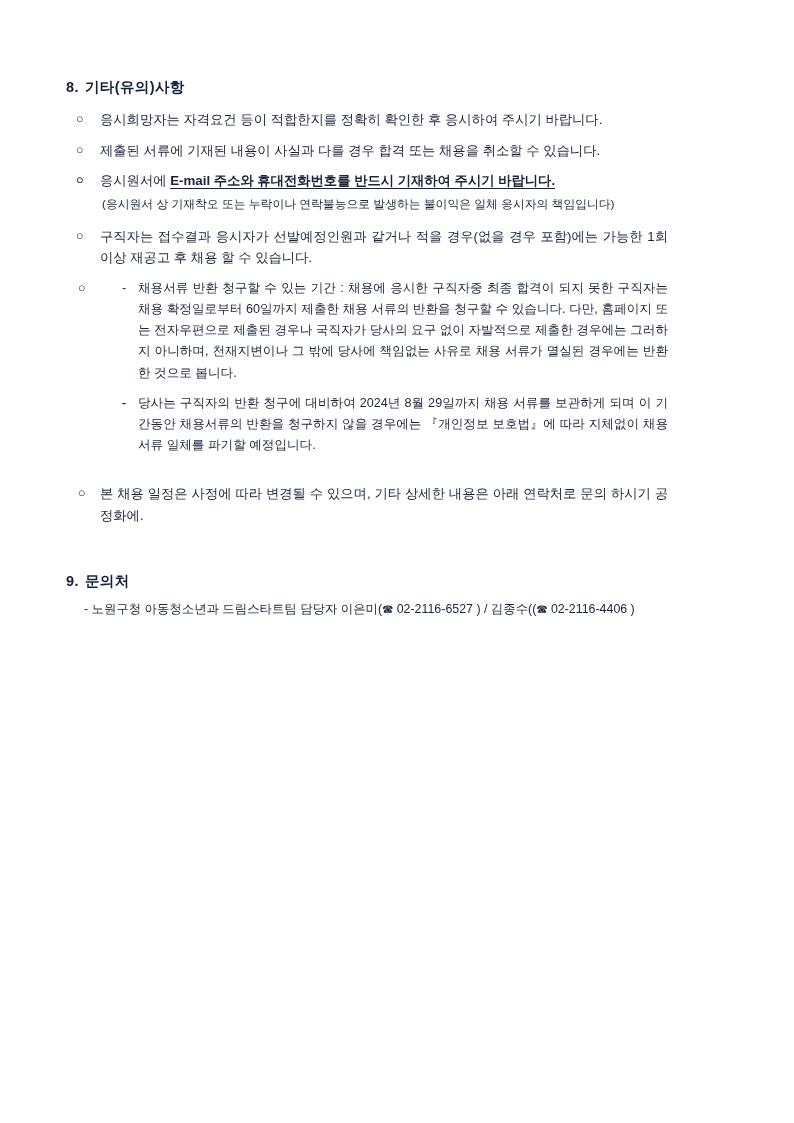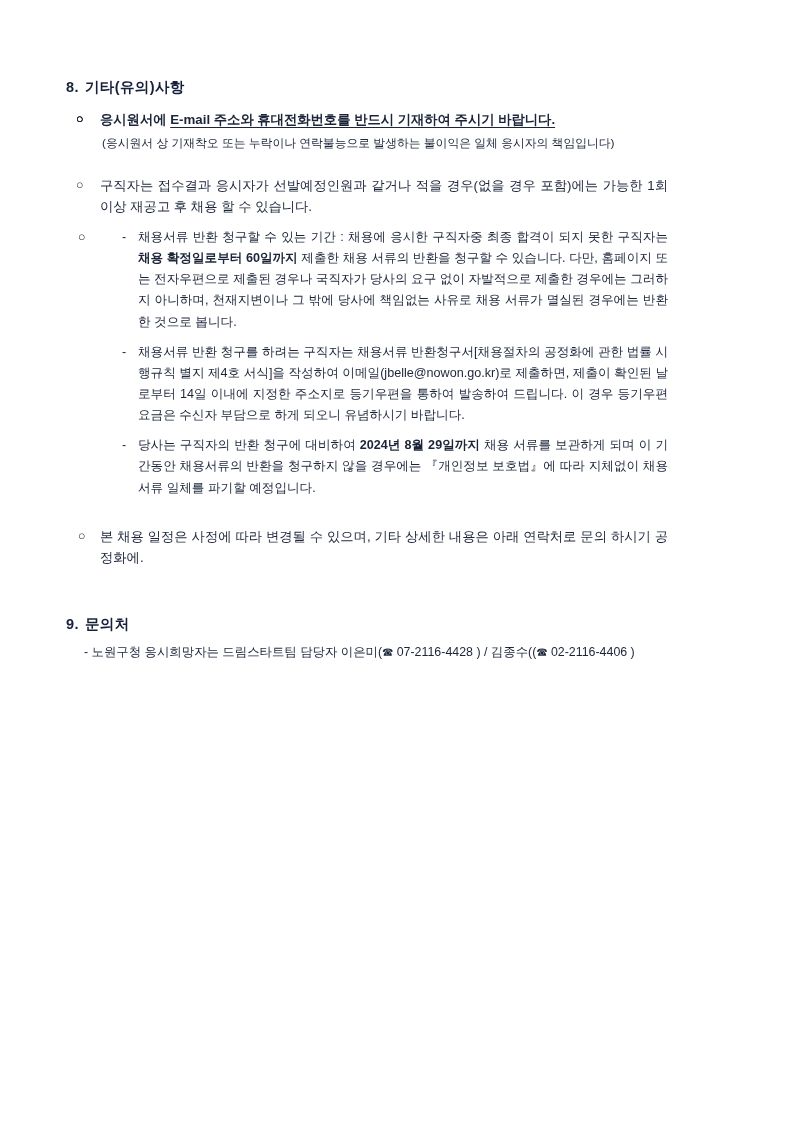--- a/index.html
+++ b/index.html
@@ -63,27 +63,27 @@
   }
 
   
   .u-bold {
     font-weight: bold;
     text-decoration: underline;
     text-underline-offset: 3px;
     margin-top: 44px;
   }
   .b {
-    font-weight: bold;
+    font-weight: normal;
   }
 
   .sub-note {
     font-size: 11.8px;
     line-height: 1.55;
-    margin: 2px 0 23px 40px;
+    margin: 2px 0 13px 40px;
     color: #1b2438;
   }
 
   
   .l2 {
     position: relative;
     padding-left: 16px;
     margin: 0 0 9px 60px;
     font-size: 12.6px;
     line-height: 1.68;
@@ -114,24 +114,26 @@
 <body>
 
 <div class="page">
 
   <div class="section-head">
     <span class="num">8.</span><span>기타(유의)사항</span>
   </div>
 
   <div class="l1">
     <span class="marker">○</span>
+    <span>응시희망자는 자격요건 등이 적합한지를 정확히 확인한 후 응시하여 주시기 바랍니다.</span>
   </div>
 
   <div class="l1">
     <span class="marker">○</span>
+    <span>제출된 서류에 기재된 내용이 사실과 다를 경우 합격 또는 채용을 취소할 수 있습니다.</span>
   </div>
 
   <div class="l1">
     <span class="marker">○</span>
   </div>
 
   <div class="l1" style="margin-bottom:3px;">
     <span class="marker">○</span>
     <span class="b">응시원서에 </span><span class="u-bold">E-mail 주소와 휴대전화번호를 반드시 기재하여 주시기 바랍니다.</span>
   </div>
@@ -146,36 +148,35 @@
     <span class="marker">○</span>
   </div>
 
   <div class="l2">
     <span class="marker">-</span>
     <span>채용서류 반환 청구할 수 있는 기간 : 채용에 응시한 구직자중 최종 합격이 되지 못한 구직자는 </span><span class="b">채용 확정일로부터 60일까지</span><span> 제출한 채용 서류의 반환을 청구할 수 있습니다. 다만, 홈페이지 또는 전자우편으로 제출된 경우나 국직자가 당사의 요구 없이 자발적으로 제출한 경우에는 그러하지 아니하며, 천재지변이나 그 밖에 당사에 책임없는 사유로 채용 서류가 멸실된 경우에는 반환한 것으로 봅니다.</span>
   </div>
 
   <div class="l2">
     <span class="marker">-</span>
-    <span>채용서류 반환 청구를 하려는 구직자는 채용서류 반환청구서[채용절차의 공정화에 관한 법률 시행규칙 별지 제4호 서식]을 작성하여 이메일(jbelle@nowon.go.kr)로 제출하면, 제출이 확인된 날로부터 14일 이내에 지정한 주소지로 등기우편을 통하여 발송하여 드립니다. 이 경우 등기우편 요금은 수신자 부담으로 하게 되오니 유념하시기 바랍니다.</span>
   </div>
 
   <div class="l2">
     <span class="marker">-</span>
     <span>당사는 구직자의 반환 청구에 대비하여 </span><span class="b">2024년 8월 29일까지</span><span> 채용 서류를 보관하게 되며 이 기간동안 채용서류의 반환을 청구하지 않을 경우에는 『개인정보 보호법』에 따라 지체없이 채용 서류 일체를 파기할 예정입니다.</span>
   </div>
 
   <div class="spacer-lg"></div>
 
   <div class="l1 tight-marker">
     <span class="marker">○</span>
     <span>본 채용 일정은 사정에 따라 변경될 수 있으며, 기타 상세한 내용은 아래 연락처로 문의 하시기 공정화에.</span>
   </div>
 
   <div class="section-head section-head-2">
     <span class="num">9.</span><span>문의처</span>
   </div>
 
   <div class="contact-line">
-    <span>- 노원구청 응시희망자는 드림스타트팀 담당자 이은미(</span><span class="phone-ico">☎</span><span> 07-2116-4428 ) / 김종수((</span><span class="phone-ico">☎</span><span> 02-2116-4406 )</span>
+    <span>- 노원구청 아동청소년과 드림스타트팀 담당자 이은미(</span><span class="phone-ico">☎</span><span> 02-2116-6527 ) / 김종수((</span><span class="phone-ico">☎</span><span> 02-2116-4406 )</span>
   </div>
 
 </div>
 
 </body></html>

